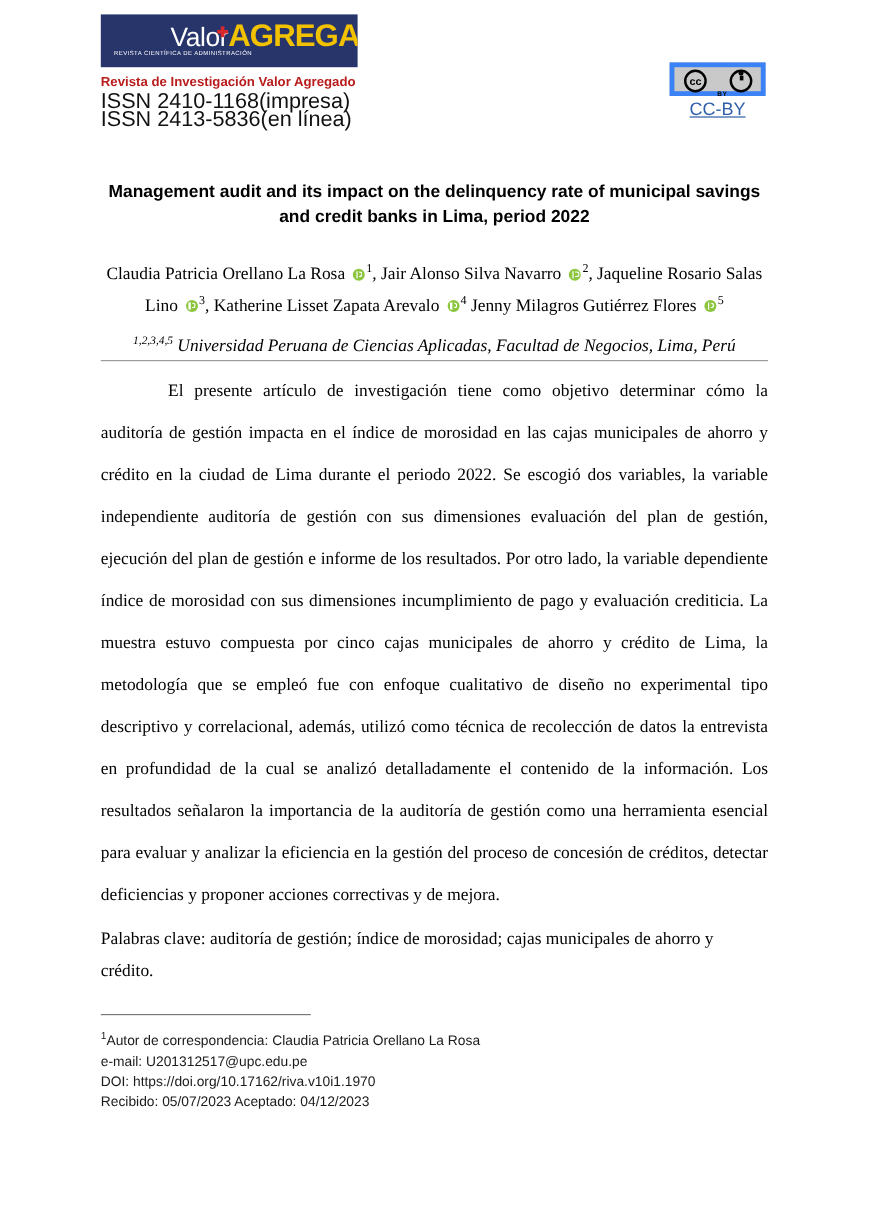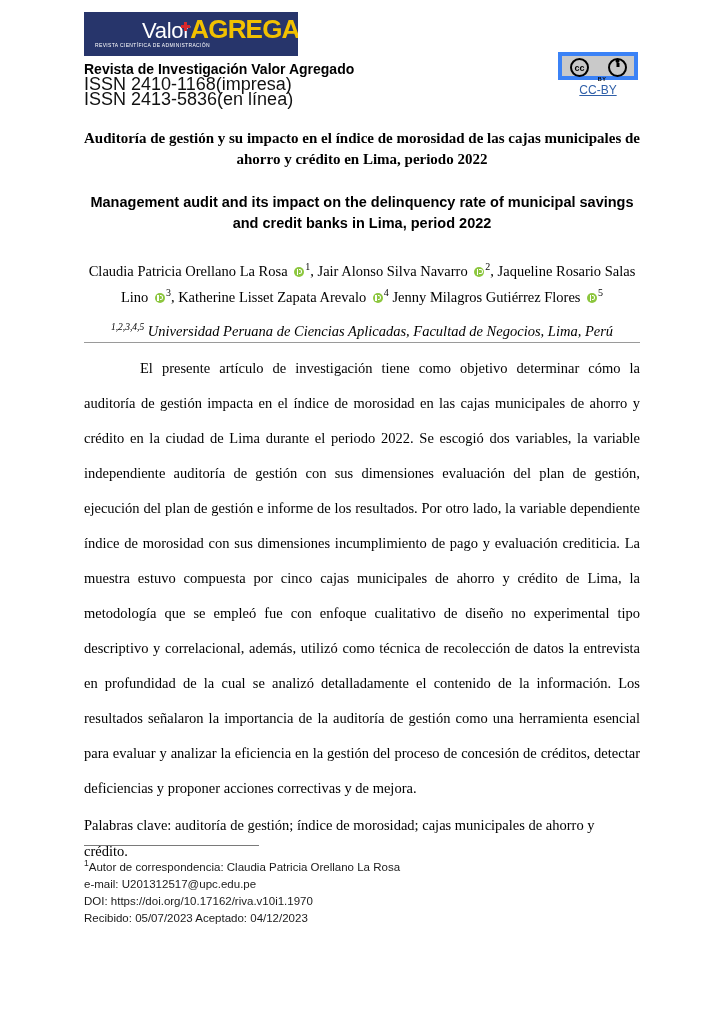--- a/index.html
+++ b/index.html
@@ -82,22 +82,22 @@
     font-family: "Liberation Sans", sans-serif;
     font-size: 5px;
     color: #ffffff;
     letter-spacing: 0.35px;
     white-space: nowrap;
   }
 
   .journal-title {
     font-family: "Liberation Sans", sans-serif;
     font-weight: bold;
-    font-size: 14px;
-    color: #000000;
+    font-size: 11px;
+    color: #b91c1c;
     margin-top: 5px;
     line-height: 16px;
   }
   .journal-volume {
     font-family: "Liberation Sans", sans-serif;
     font-size: 13px;
     color: #8d8d8d;
     line-height: 16px;
   }
   .journal-issn {
@@ -166,21 +166,21 @@
     font-family: "Liberation Sans", sans-serif;
     font-size: 5.5px;
     font-weight: bold;
     letter-spacing: 0.4px;
     color: #000;
   }
   .cc-link {
     display: block;
     margin-top: 3px;
     font-family: "Liberation Sans", sans-serif;
-    font-size: 12px;
+    font-size: 15px;
     color: #2f5fa8;
     text-decoration: underline;
   }
 
   
   .content {
     position: absolute;
     left: 84px;
     top: 128px;
     width: 556px;
@@ -330,21 +330,20 @@
       <div class="cc-circle right">
         <span class="cc-person"></span>
       </div>
       <div class="cc-by-label">BY</div>
     </div>
     <a class="cc-link" href="#">CC-BY</a>
   </div>
 
   <div class="content">
 
-    <h1 class="title-es">Auditoría de gestión y su impacto en el índice de morosidad de las cajas municipales de ahorro y crédito en Lima, periodo 2022</h1>
     <h2 class="title-en">Management audit and its impact on the delinquency rate of municipal savings and credit banks in Lima, period 2022</h2>
 
     <div class="authors"><span>Claudia Patricia Orellano La Rosa </span><span class="orcid"></span><span class="sup">1</span><span>, </span><span>Jair Alonso Silva Navarro </span><span class="orcid"></span><span class="sup">2</span><span>, </span><span>Jaqueline Rosario Salas Lino </span><span class="orcid"></span><span class="sup">3</span><span>, </span><span>Katherine Lisset Zapata Arevalo </span><span class="orcid"></span><span class="sup">4</span><span> </span><span>Jenny Milagros Gutiérrez Flores </span><span class="orcid"></span><span class="sup">5</span></div>
 
     <div class="affiliation">
       <span class="affil-sup">1,2,3,4,5</span>
       <span>Universidad Peruana de Ciencias Aplicadas, Facultad de Negocios, Lima, Perú</span>
     </div>
 
     <p class="abstract">El presente artículo de investigación tiene como objetivo determinar cómo la auditoría de gestión impacta en el índice de morosidad en las cajas municipales de ahorro y crédito en la ciudad de Lima durante el periodo 2022. Se escogió dos variables, la variable independiente auditoría de gestión con sus dimensiones evaluación del plan de gestión, ejecución del plan de gestión e informe de los resultados. Por otro lado, la variable dependiente índice de morosidad con sus dimensiones incumplimiento de pago y evaluación crediticia. La muestra estuvo compuesta por cinco cajas municipales de ahorro y crédito de Lima, la metodología que se empleó fue con enfoque cualitativo de diseño no experimental tipo descriptivo y correlacional, además, utilizó como técnica de recolección de datos la entrevista en profundidad de la cual se analizó detalladamente el contenido de la información.  Los resultados señalaron la importancia de la auditoría de gestión como una herramienta esencial para evaluar y analizar la eficiencia en la gestión del proceso de concesión de créditos, detectar deficiencias y proponer acciones correctivas y de mejora.</p>

